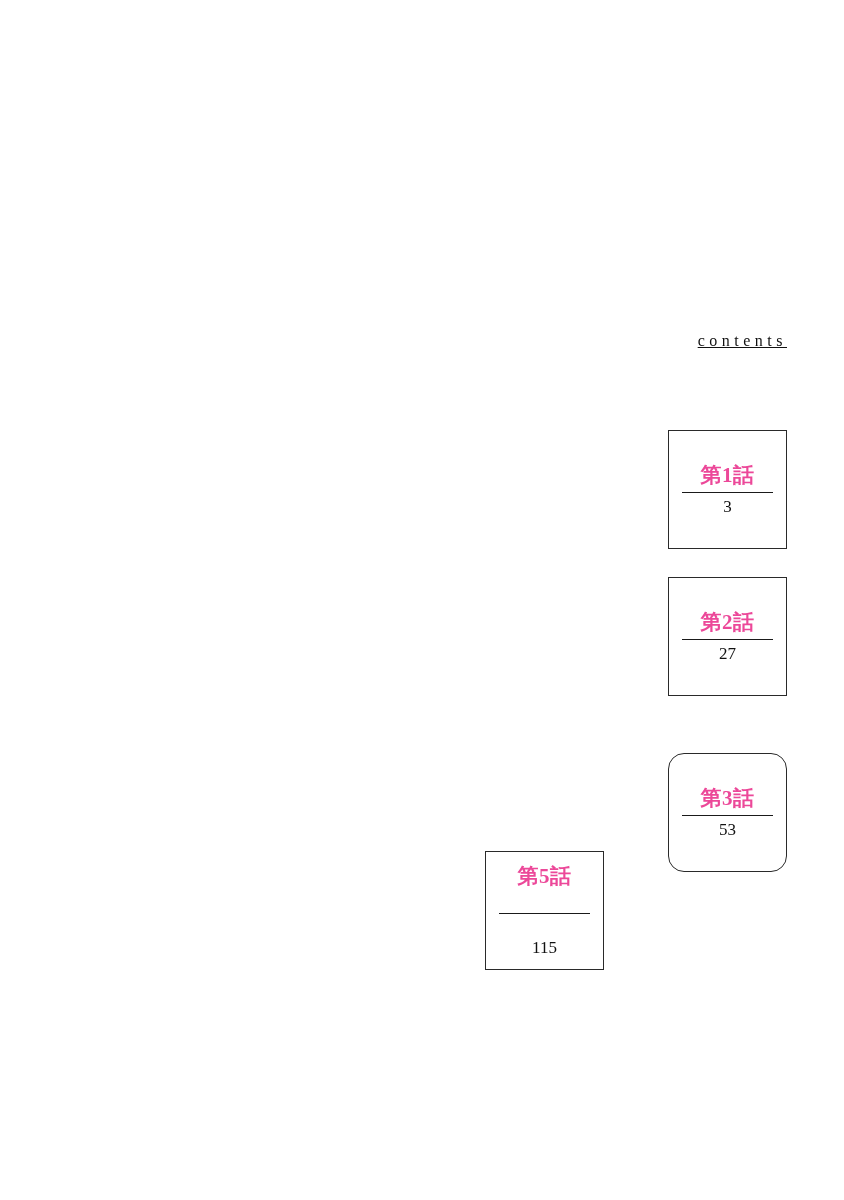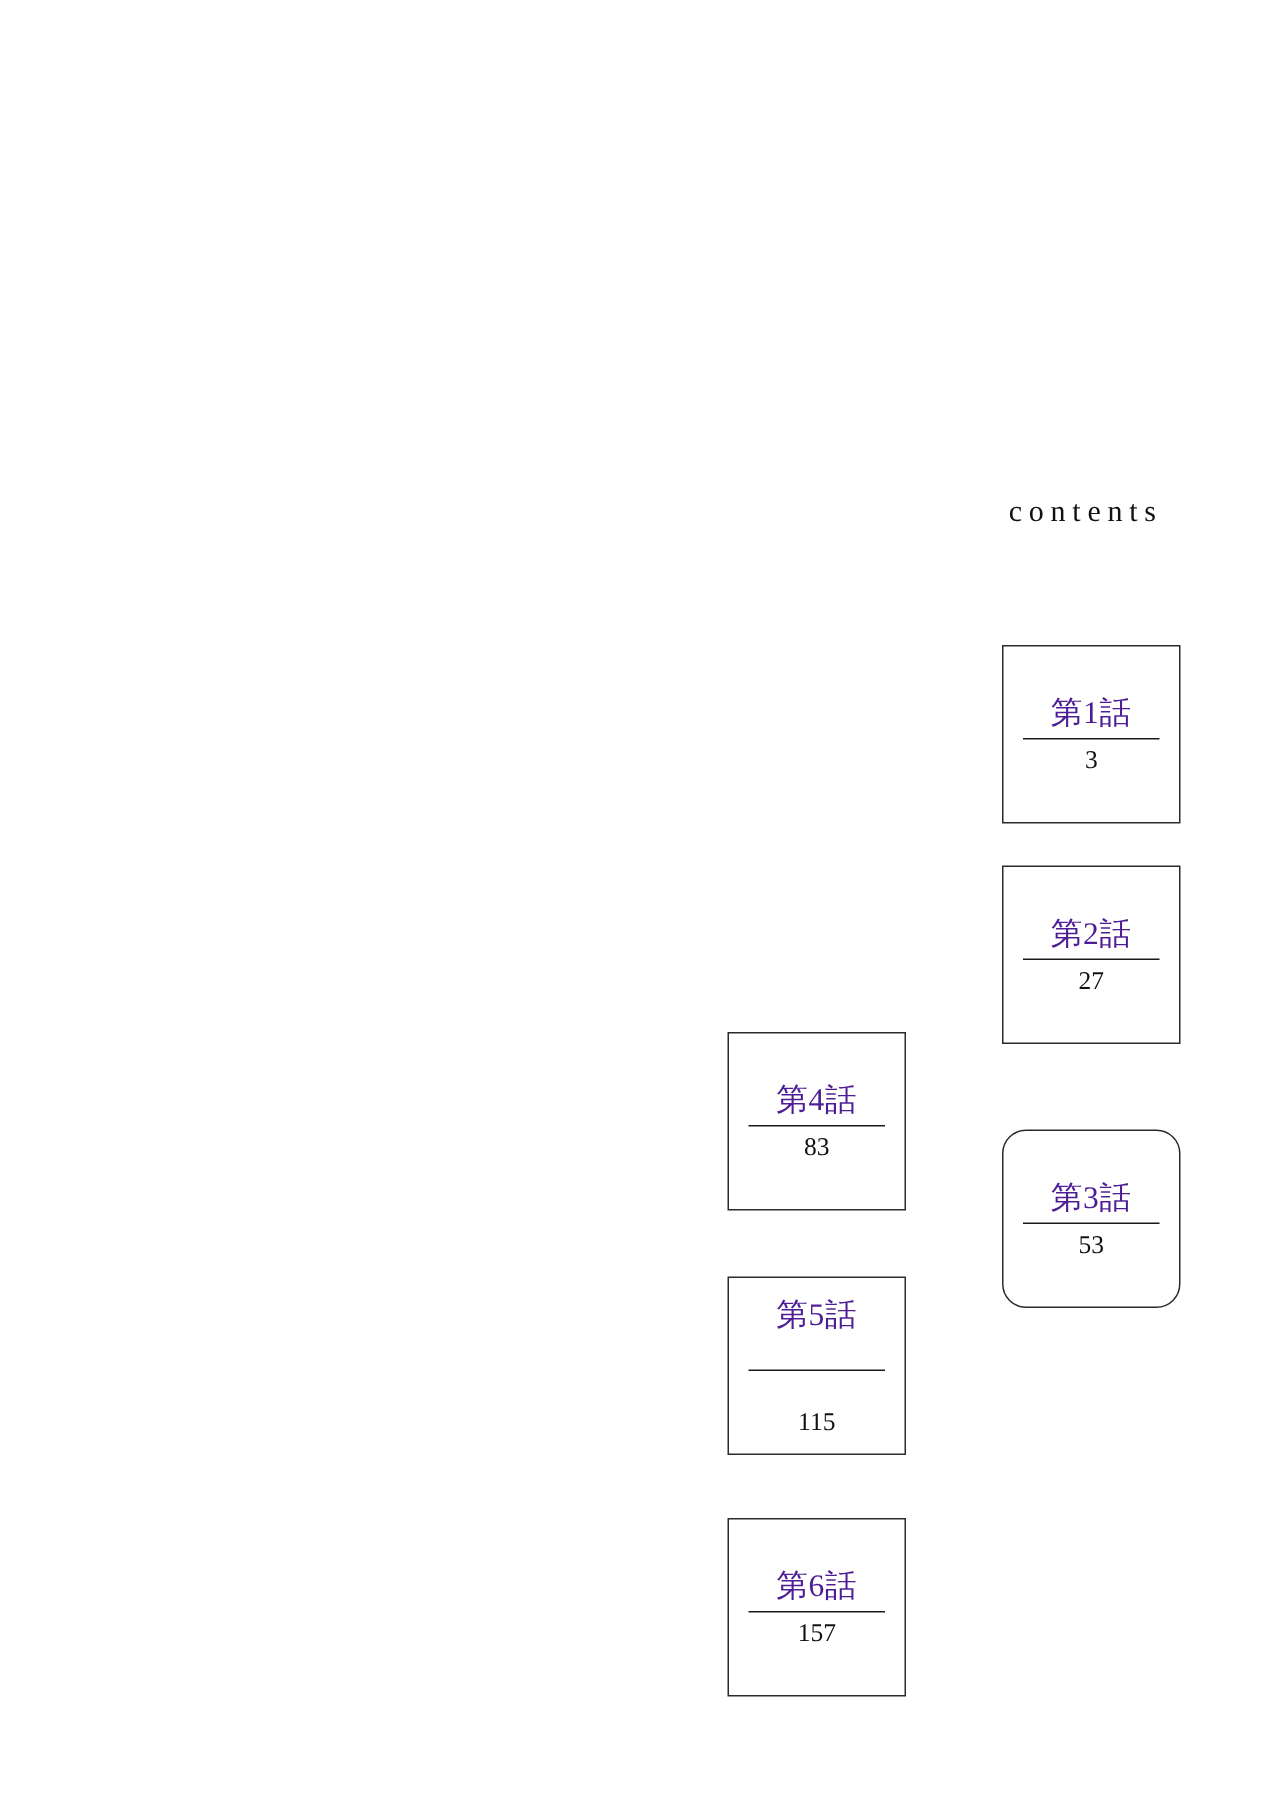--- a/index.html
+++ b/index.html
@@ -20,51 +20,53 @@
     height: 1200px;
     background: #ffffff;
   }
 
   
   .contents-heading {
     position: absolute;
     left: 668px;
     top: 330px;
     width: 119px;
-    text-align: left;
+    text-align: right;
     font-family: "Liberation Serif", "DejaVu Serif", serif;
-    font-size: 20px;
+    font-size: 16px;
     line-height: 22px;
     letter-spacing: 4.5px;
     text-indent: 4.5px;
     color: #111111;
     white-space: nowrap;
+    text-decoration: underline;
   }
 
   
   .chapter-box {
     position: absolute;
     width: 119px;
     height: 119px;
     box-sizing: border-box;
     border: 1.4px solid #2a2a2a;
     background: #ffffff;
     display: flex;
     flex-direction: column;
     align-items: center;
     justify-content: center;
   }
   .chapter-title {
     font-family: "Liberation Serif", "DejaVu Serif", serif;
     font-size: 21px;
     line-height: 26px;
     letter-spacing: 0.5px;
-    color: #4c1d95;
+    color: #ec4899;
     white-space: nowrap;
     margin-bottom: 4px;
+    font-weight: bold;
   }
   .chapter-rule {
     width: 91px;
     height: 0;
     border-top: 1.8px solid #1a1a1a;
     margin: 0 0 3px 0;
   }
   .chapter-page {
     font-family: "Liberation Serif", "DejaVu Serif", serif;
     font-size: 17px;
@@ -99,31 +101,21 @@
     <div class="chapter-rule"></div>
     <div class="chapter-page">27</div>
   </div>
 
   <div class="chapter-box box-3">
     <div class="chapter-title">第3話</div>
     <div class="chapter-rule"></div>
     <div class="chapter-page">53</div>
   </div>
 
-  <div class="chapter-box box-4">
-    <div class="chapter-title">第4話</div>
-    <div class="chapter-rule"></div>
-    <div class="chapter-page">83</div>
-  </div>
 
   <div class="chapter-box box-5">
     <div class="chapter-title">第5話</div>
     <div class="chapter-rule"></div>
     <div class="chapter-page">115</div>
   </div>
 
-  <div class="chapter-box box-6">
-    <div class="chapter-title">第6話</div>
-    <div class="chapter-rule"></div>
-    <div class="chapter-page">157</div>
-  </div>
 
 </div>
 
 </body></html>

